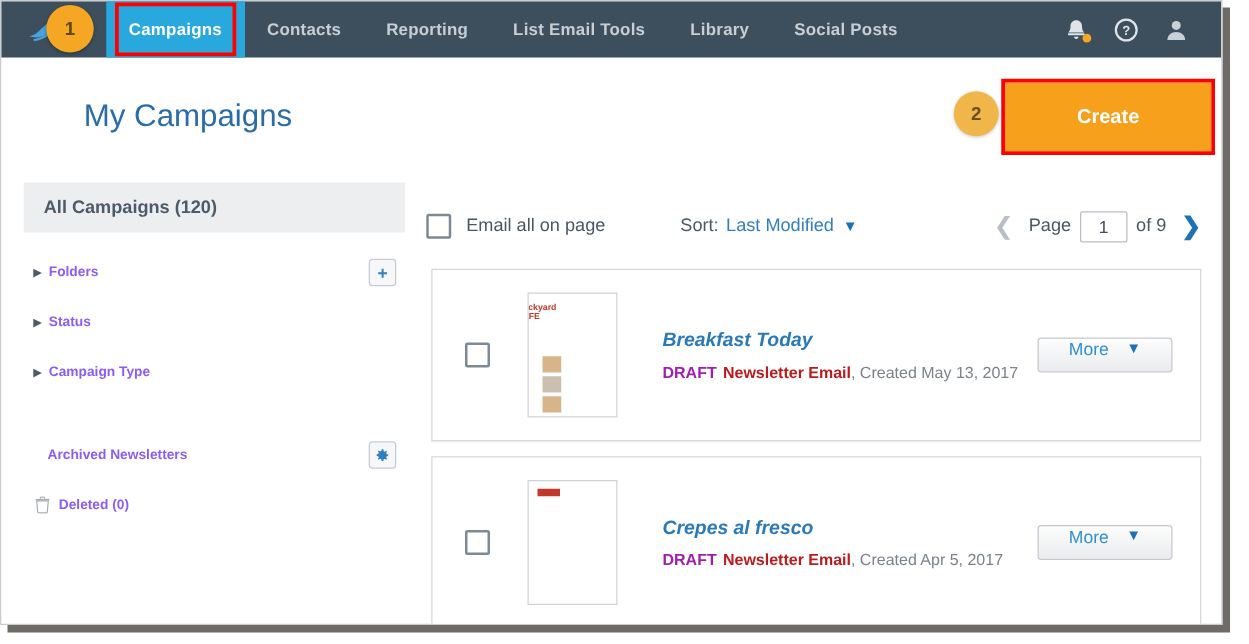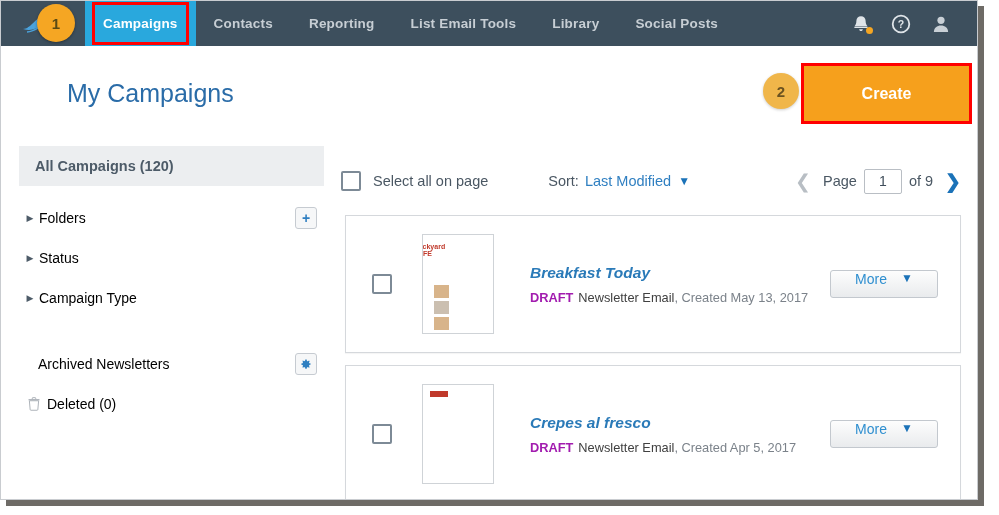--- a/index.html
+++ b/index.html
@@ -176,23 +176,23 @@
     position: relative;
     padding-left: 2px;
   }
   .caret {
     width: 18px;
     display: flex; align-items: center; justify-content: center;
     color: #4d5b68;
     font-size: 9px;
   }
   .side-label {
-    color: #000000;
-    font-size: 14px;
-    font-weight: normal;
+    color: #8b5cf6;
+    font-size: 11px;
+    font-weight: bold;
     cursor: pointer;
   }
   .side-row.indent .side-label { margin-left: 17px; }
   .sq-btn {
     position: absolute;
     right: 7px;
     width: 22px; height: 22px;
     border: 1px solid #c6cbd1;
     border-radius: 3px;
     background: #f6f7f8;
@@ -305,21 +305,21 @@
     font-weight: bold;
     cursor: pointer;
     font-style: italic;
   }
   .card-meta {
     margin-top: 8px;
     font-size: 12.8px;
     color: #7b828a;
   }
   .meta-draft { color: #a21caf; font-weight: bold; }
-  .meta-type { color: #404040; font-weight: normal; margin-left: 5px; text-align: center; }
+  .meta-type { color: #b91c1c; font-weight: bold; margin-left: 5px; text-align: center; }
   .more-btn {
     width: 108px; height: 28px;
     border: 1px solid #c3c8ce;
     border-radius: 3px;
     background: linear-gradient(#fdfdfd, #e9ebed);
     color: #2f8fd0;
     font-size: 14px;
     display: flex;
     align-items: flex-start;
     justify-content: center;
@@ -468,21 +468,21 @@
             <rect x=".6" y="2.3" width="12.8" height="1.4" fill="#a8aeb5"></rect>
             <path d="M5 2.2V1.2a.6.6 0 0 1 .6-.6h2.8a.6.6 0 0 1 .6.6v1" fill="none" stroke="#a8aeb5" stroke-width="1.1"></path>
           </svg>
         </span>
         <span class="side-label">Deleted (0)</span>
       </div>
     </div>
 
     <div class="toolbar">
       <span class="cb"></span>
-      <span class="cb-label">Select all on page</span>
+      <span class="cb-label">Email all on page</span>
 
       <span class="sort-wrap">
         <span class="sort-lbl">Sort:</span>
         <span class="sort-val">Last Modified</span>
         <span class="chev-blue">▼</span>
       </span>
 
       <span class="pager">
         <span class="pg-prev">❮</span>
         <span>Page</span>

